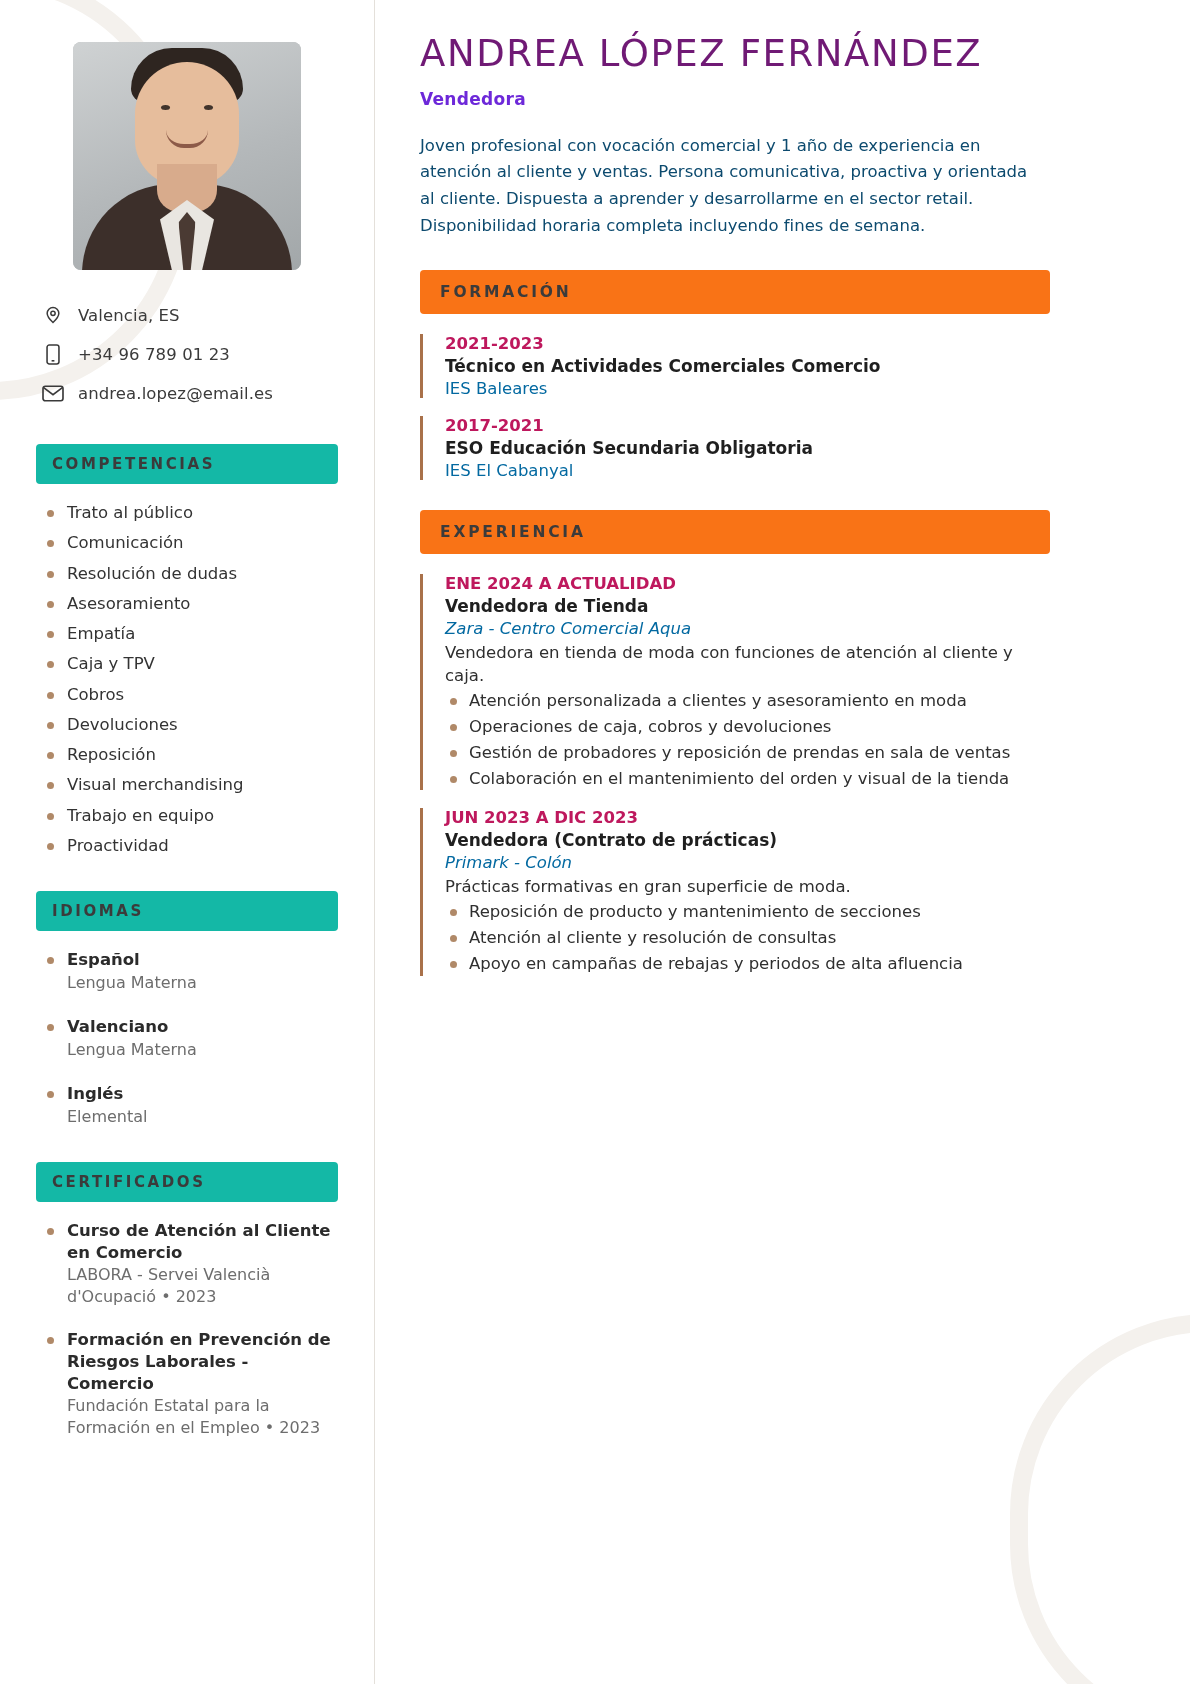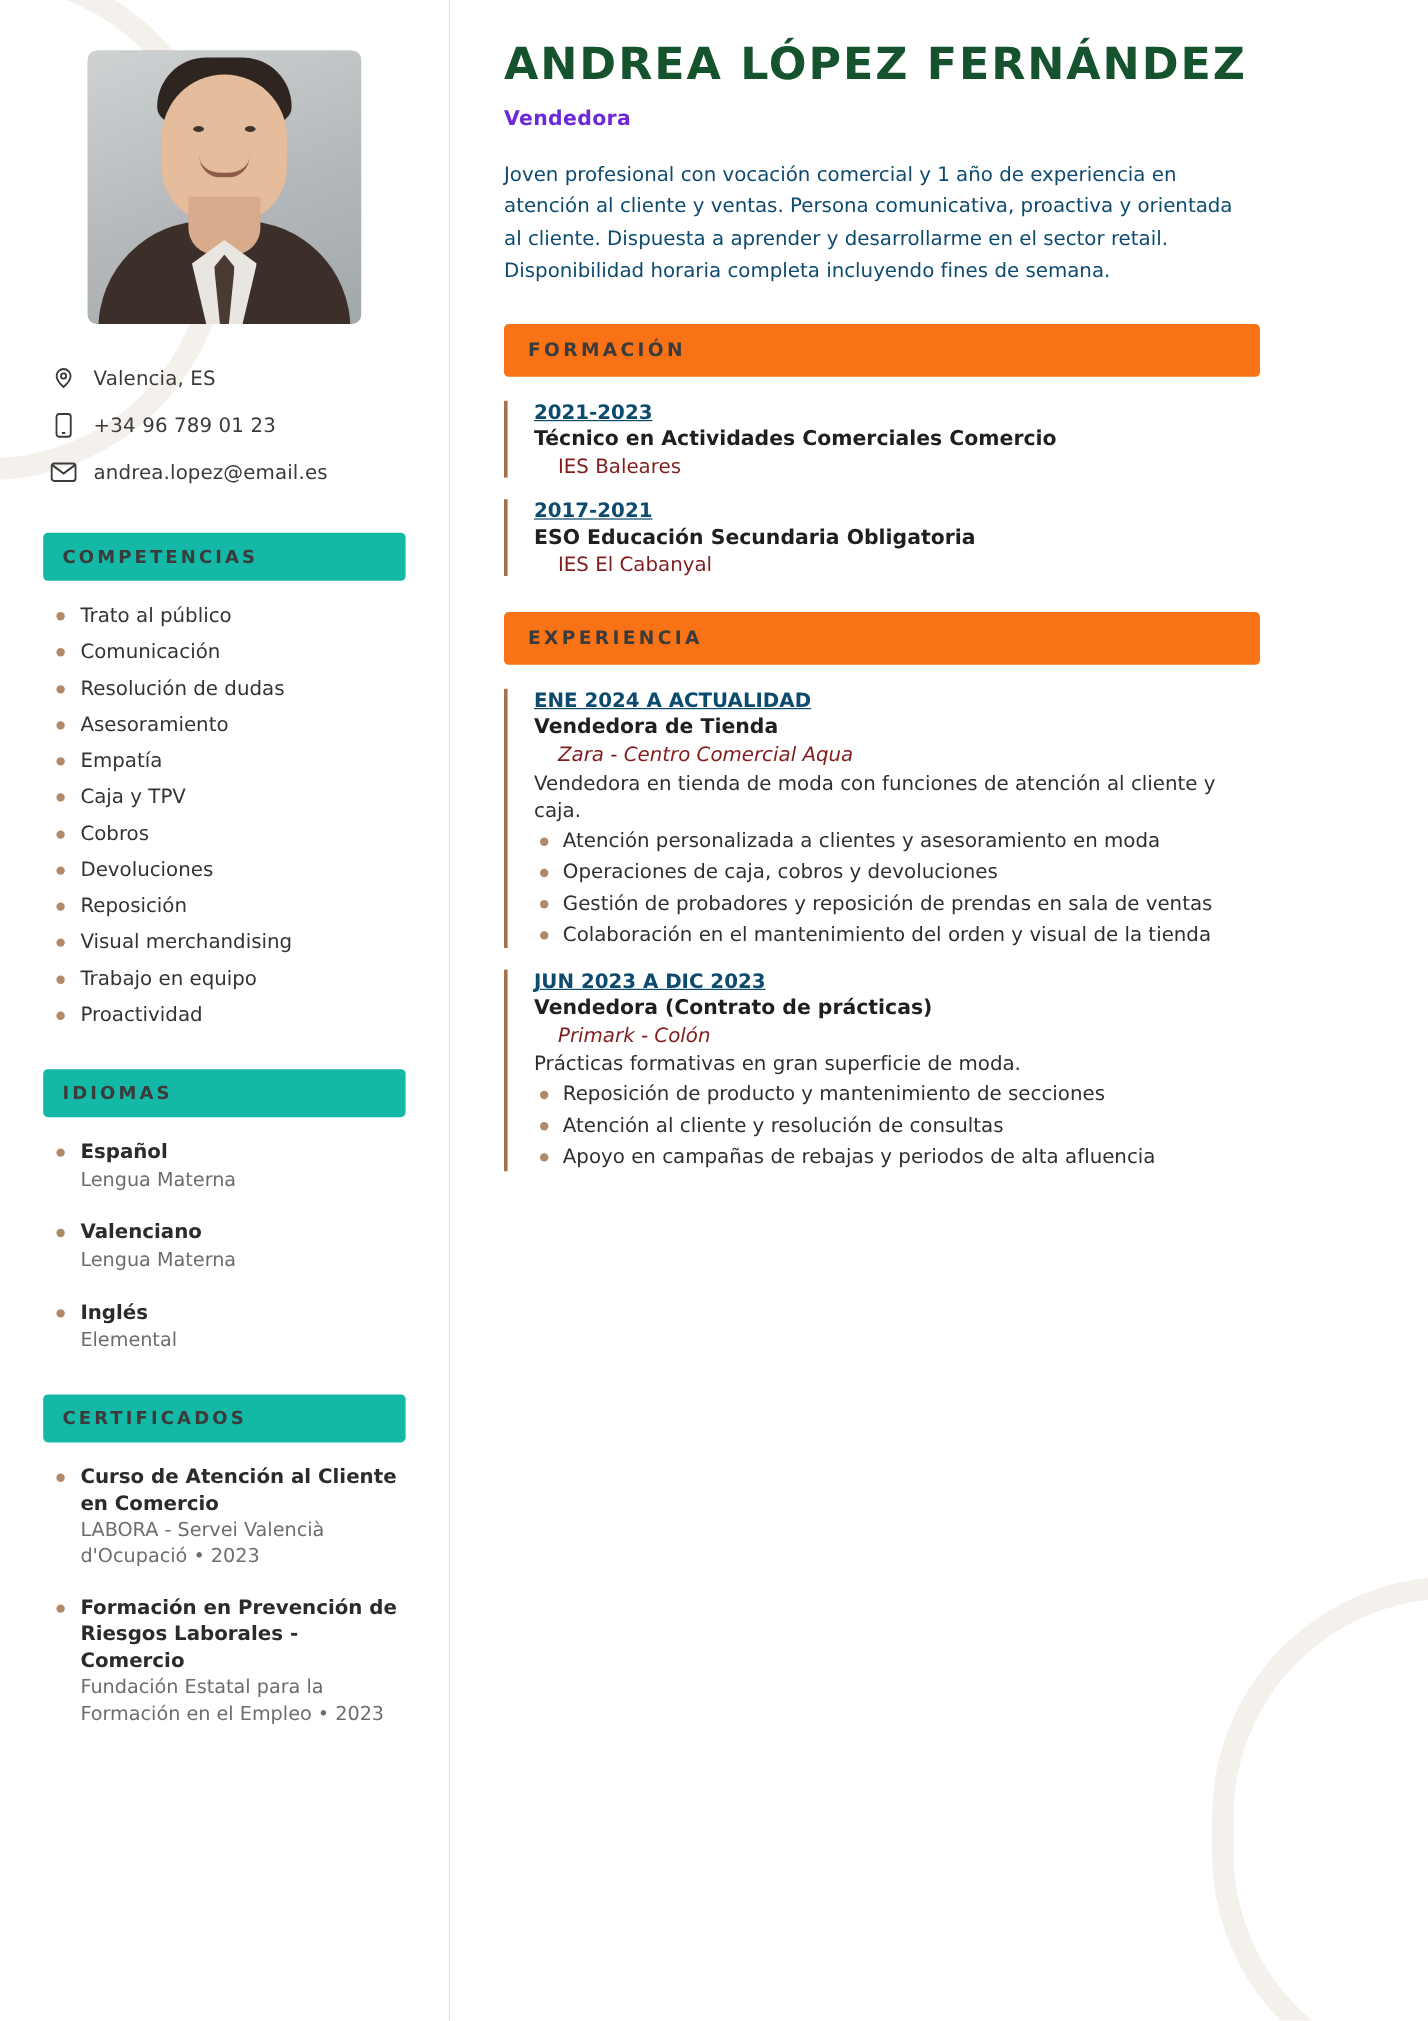--- a/index.html
+++ b/index.html
@@ -244,23 +244,23 @@
   }
   ul.bullets li.spaced { margin-bottom: 22px; }
 
   
   .main {
     flex: 1 1 auto;
     padding: 34px 140px 40px 46px;
   }
   .name {
     font-size: 37px;
-    font-weight: bold;
+    font-weight: normal;
     letter-spacing: 1.6px;
-    color: #14532d;
+    color: #701a75;
     margin: 0 0 14px 0;
     line-height: 1.1;
   }
   .role {
     color: #6d28d9;
     font-weight: bold;
     font-size: 17px;
     letter-spacing: .3px;
     margin: 0 0 24px 0;
   }
@@ -280,37 +280,35 @@
     padding: 13px 20px;
     border-radius: 4px;
     margin: 0 0 20px 0;
   }
   .entry {
     border-left: 3px solid #a9714a;
     padding: 0 0 0 22px;
     margin-bottom: 18px;
   }
   .entry-date {
-    color: #0c4a6e;
+    color: #be185d;
     font-weight: bold;
     font-size: 16.5px;
     margin-bottom: 3px;
-    text-decoration: underline;
   }
   .entry-title {
     font-weight: bold;
     font-size: 17px;
     color: #1f1f1f;
     margin-bottom: 3px;
   }
   .entry-sub {
     font-size: 16.5px;
-    color: #7f1d1d;
+    color: #0369a1;
     margin-bottom: 2px;
-    margin-left: 20px;
   }
   .entry-sub.italic { font-style: italic; }
   .entry-desc {
     font-size: 16.5px;
     color: #2f2f2f;
     line-height: 1.45;
     margin: 3px 0 2px 0;
   }
   ul.entry-bullets {
     list-style: none;

